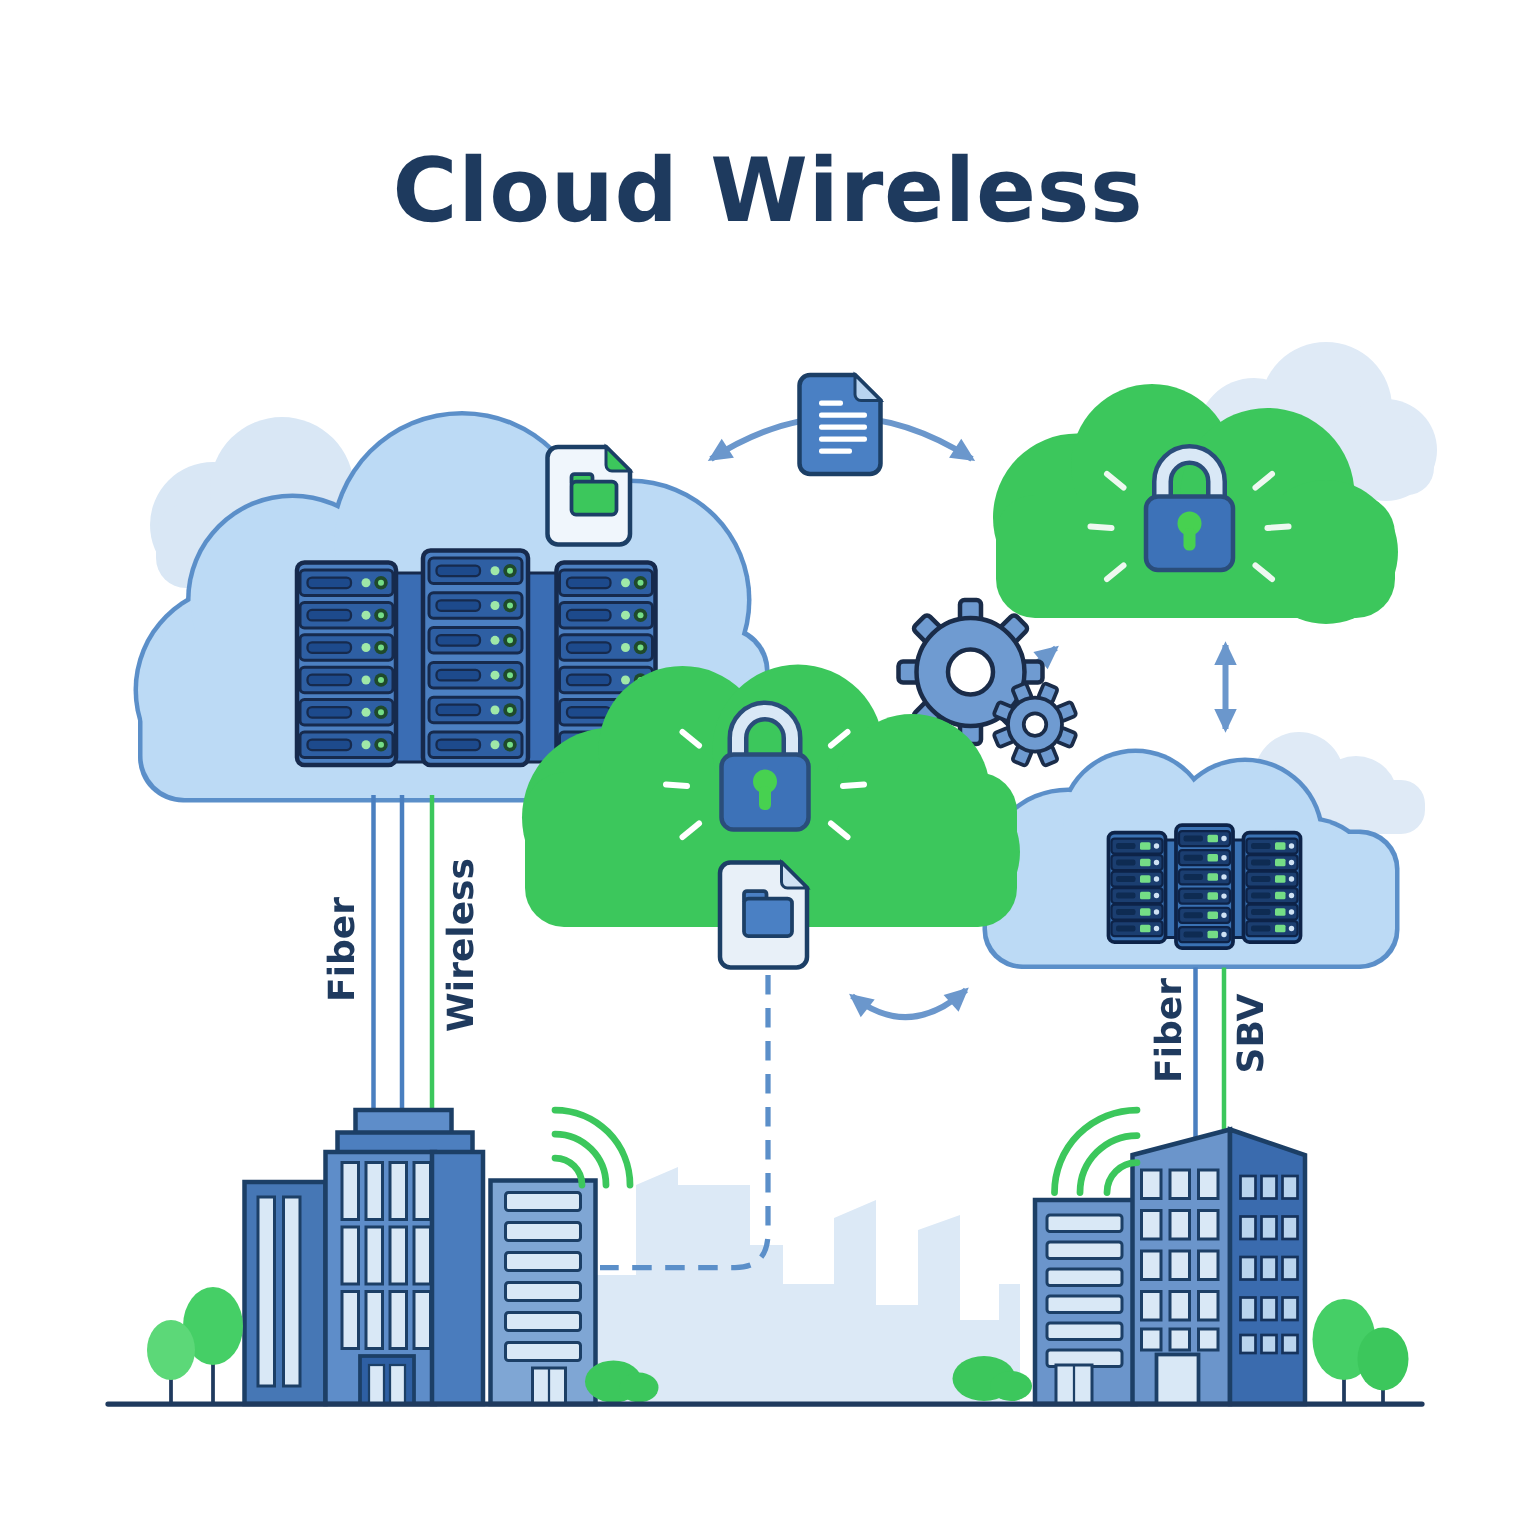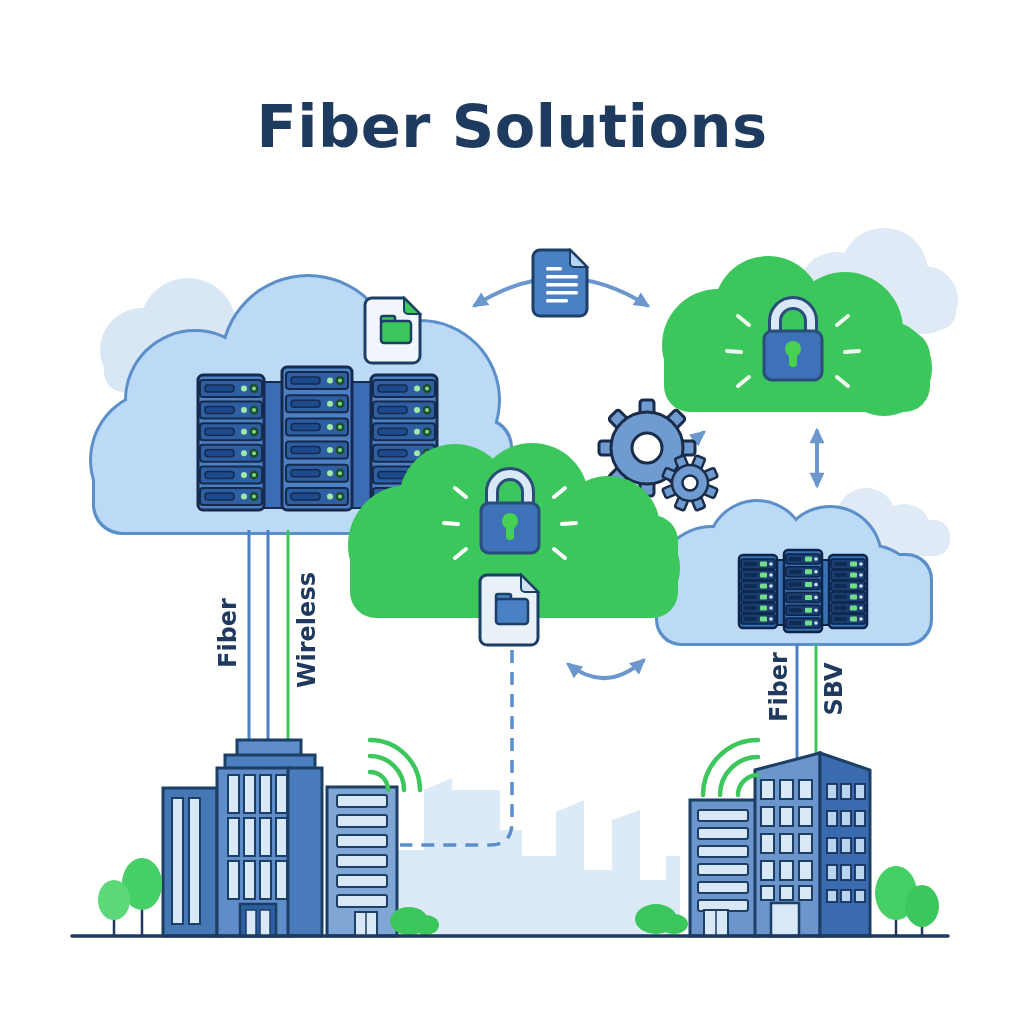--- a/index.html
+++ b/index.html
@@ -9,21 +9,21 @@
          font-size:59px;font-weight:bold;letter-spacing:.5px;color:#1e3a5e;
          font-family:"DejaVu Sans","Liberation Sans",sans-serif;}
   svg{position:absolute;left:0;top:0;}
   svg text{font-family:"DejaVu Sans","Liberation Sans",sans-serif;font-weight:bold;
            fill:#1f3a5e;font-size:24px;}
 </style>
 </head>
 <body>
 
 <div class="stage">
-  <h1 class="title">Fiber Solutions</h1>
+  <h1 class="title">Cloud Wireless</h1>
 
   <svg width="1024" height="1024" viewBox="0 0 1024 1024">
     <defs>
       <marker id="ah" viewBox="0 0 12 12" refX="9.5" refY="6" markerWidth="5" markerHeight="5" orient="auto-start-reverse">
         <path d="M1.5,1.5 L11,6 L1.5,10.5 Z" fill="#6b97cc"></path>
       </marker>
       <g id="unitL">
         <rect x="0" y="0" width="62" height="17" rx="3" fill="#2e5fa3" stroke="#162a4d" stroke-width="2"></rect>
         <rect x="5" y="5" width="29" height="7" rx="3" fill="#1d4a8c" stroke="#162a4d" stroke-width="1.5"></rect>
         <circle cx="44" cy="8.5" r="3" fill="#9fe8a8"></circle>

